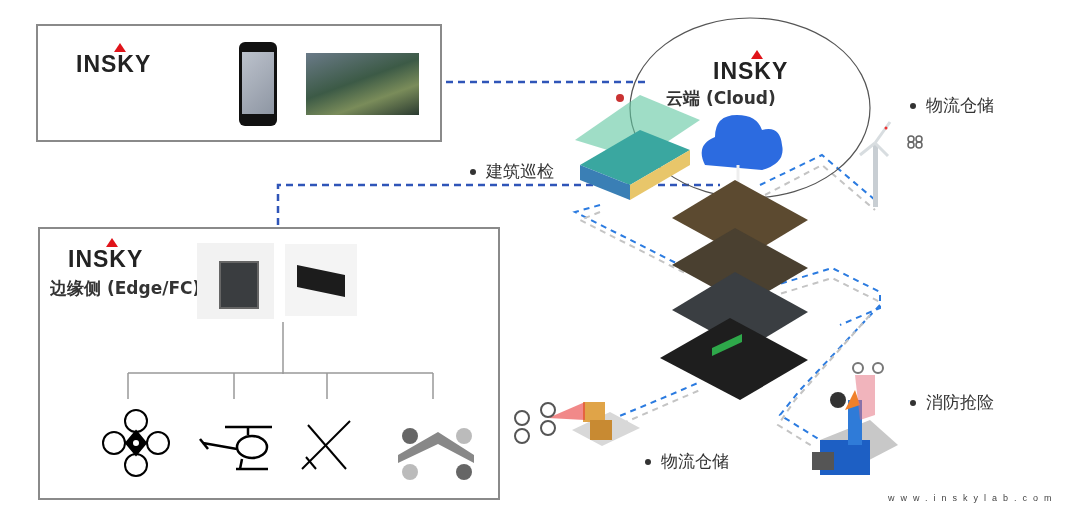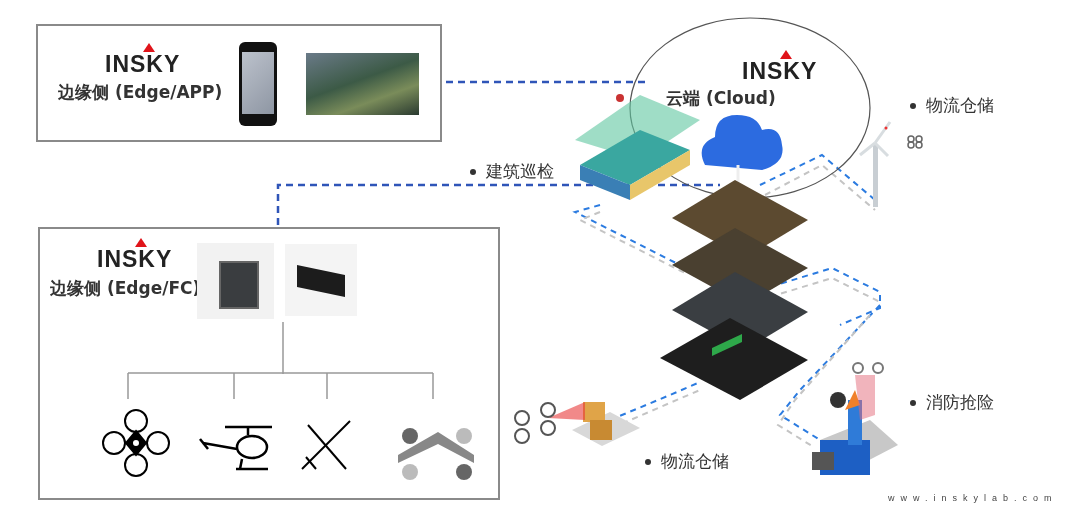--- a/index.html
+++ b/index.html
@@ -1,18 +1,18 @@
 <!DOCTYPE html>
 <html><head>
 <meta charset="utf-8">
 <style>
   html,body{margin:0;padding:0;background:#fff;}
   body{width:1080px;height:522px;position:relative;overflow:hidden;font-family:"DejaVu Sans",sans-serif;color:#333;}
   .box{position:absolute;border:2px solid #8a8a8a;background:#fff;box-sizing:border-box;}
-  .logo{position:absolute;font-family:"Liberation Sans",sans-serif;font-weight:bold;color:#222;font-size:23px;letter-spacing:1px;margin-left:29px;}
+  .logo{position:absolute;font-family:"Liberation Sans",sans-serif;font-weight:bold;color:#222;font-size:23px;letter-spacing:1px;}
   .logo .tri{position:absolute;width:0;height:0;border-left:6px solid transparent;border-right:6px solid transparent;border-bottom:9px solid #e0141a;}
   .sub{position:absolute;font-weight:bold;color:#333;font-size:17px;white-space:nowrap;font-family:"DejaVu Sans",sans-serif;}
   .app{position:absolute;font-size:17px;color:#333;white-space:nowrap;}
   .app .dot{display:inline-block;width:6px;height:6px;border-radius:50%;background:#333;margin-right:10px;vertical-align:middle;}
   .url{position:absolute;font-size:9px;letter-spacing:6px;color:#444;font-family:"Liberation Sans",sans-serif;text-align:right;}
   svg{position:absolute;left:0;top:0;}
 </style>
 </head>
 <body>
 
@@ -92,21 +92,20 @@
     <circle cx="858" cy="368" r="5" fill="none" stroke="#777" stroke-width="2"></circle>
     <circle cx="878" cy="368" r="5" fill="none" stroke="#777" stroke-width="2"></circle>
   </g>
 </svg>
 
 <div class="box" style="left:36px;top:24px;width:406px;height:118px;">
   <div class="logo" style="left:38px;top:25px;">
     <span class="tri" style="left:38px;top:-8px;"></span>
     <span>INSKY</span>
   </div>
-  <div class="sub" style="left:20px;top:55px;">边缘侧 (Edge/APP)</div>
   <div style="position:absolute;left:201px;top:16px;width:38px;height:84px;background:#111;border-radius:6px;">
     <div style="position:absolute;left:3px;top:10px;width:32px;height:62px;background:linear-gradient(135deg,#bcc2cc,#8e96a3);"></div>
   </div>
   <div style="position:absolute;left:268px;top:27px;width:113px;height:62px;background:linear-gradient(160deg,#6a7a88 0%,#3c5a46 45%,#7a8c5a 70%,#2a3a30 100%);"></div>
 </div>
 
 <div class="box" style="left:38px;top:227px;width:462px;height:273px;">
   <div class="logo" style="left:28px;top:17px;">
     <span class="tri" style="left:38px;top:-8px;"></span>
     <span>INSKY</span>

